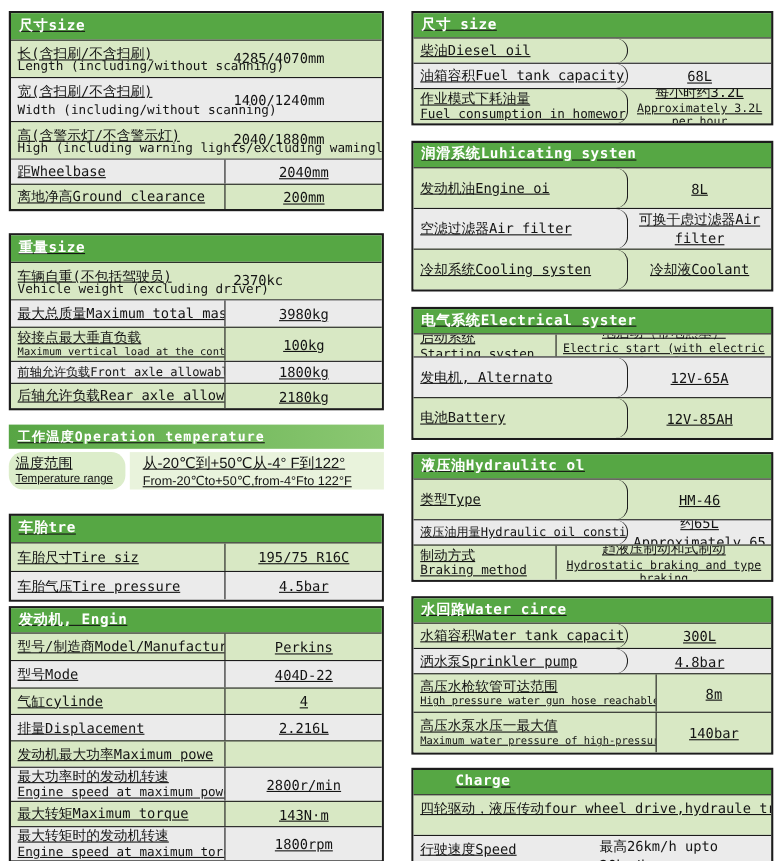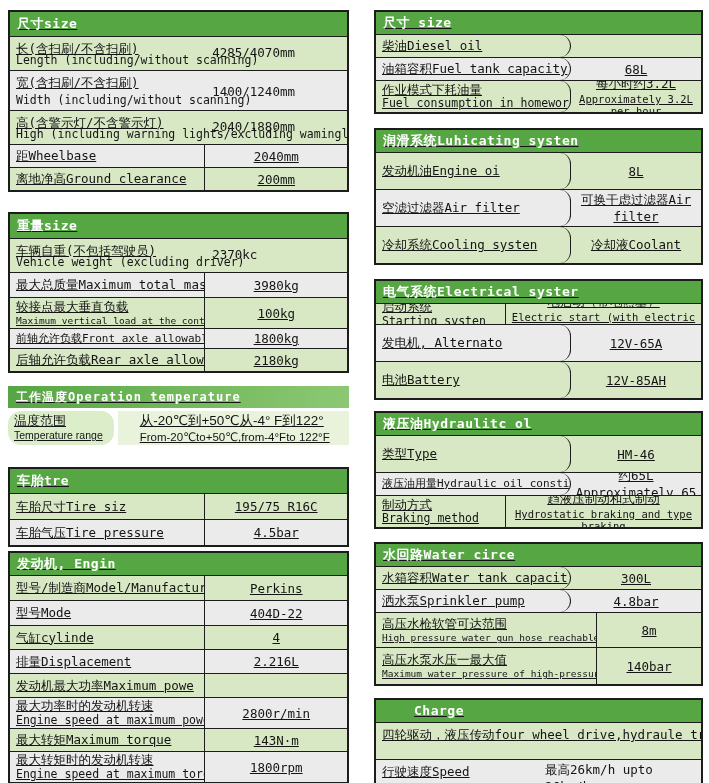--- a/index.html
+++ b/index.html
@@ -40,21 +40,21 @@
   .ttbl { }
   .thdr { height:22px; line-height:22px; color:#fff; font-weight:bold; font-size:12px;
           padding:0 8px; letter-spacing:1px;
           background:linear-gradient(90deg,#57a544 0%,#6bb455 38%,#8cc873 100%); }
   .trow { display:flex; margin-top:3px; height:34px;
           font-family:"Liberation Sans","DejaVu Sans",sans-serif; }
   .tlbl { width:31%; background:#dcedca; padding:2px 6px; margin-right:4px;border-radius:13px; }
   .tlbl .l1 { font-size:13px; font-family:"Liberation Sans","DejaVu Sans",sans-serif; }
   .tlbl .l2 { font-size:10.5px; font-family:"Liberation Sans","DejaVu Sans",sans-serif; }
   .tval { flex:1; background:#e9f3dc; display:flex; flex-direction:column;
-          justify-content:center; padding-left:22px; }
+          justify-content:center; padding-left:12px; }
   .tval .tv1 { font-size:13.5px; }
   .tval .tv2 { font-size:11.5px; }
 
   
   .h20{height:20px} .h22{height:37px} .h23{height:23px} .h24{height:24px}
   .h25{height:25px} .h26{height:26px} .h31{height:31px} .h32{height:32px}
   .h34{height:34px} .h35{height:35px} .h36{height:21px} .h37{height:37px}
   .h40{height:40px}
 
   .mt4{margin-top:4px} .mt10{margin-top:10px} .mt11{margin-top:11px}

